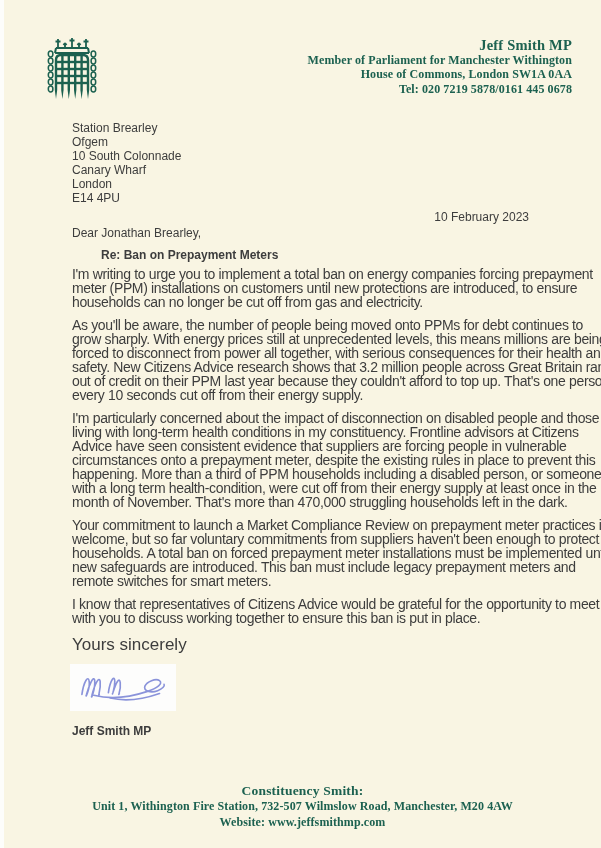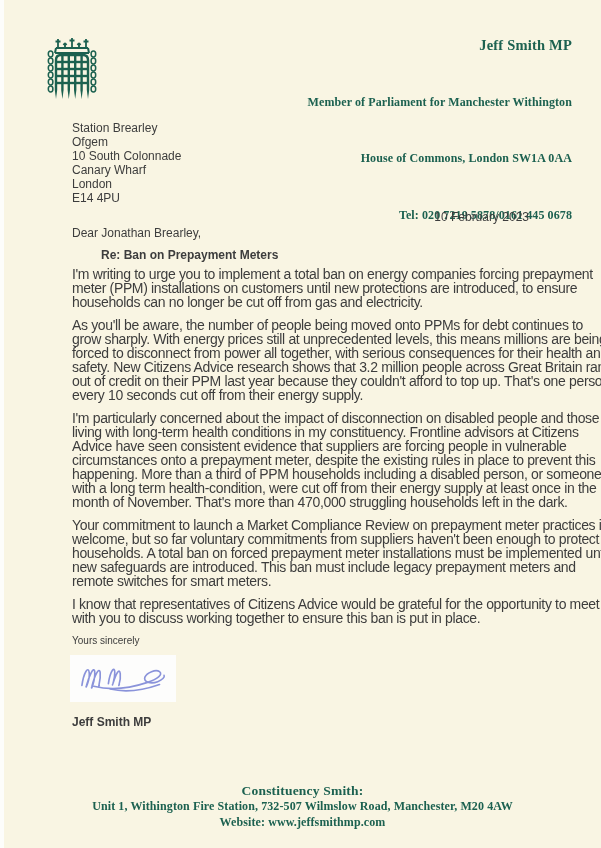--- a/index.html
+++ b/index.html
@@ -11,33 +11,33 @@
     position:absolute;left:4px;top:0;right:0;bottom:0;
     background:#f9f5e3;color:#3d3d3d;
   }
   
   .logo{position:absolute;left:42px;top:36px;width:52px;height:68px;}
   .letterhead{
     position:absolute;top:37px;right:29px;text-align:right;
     color:#1c6150;font-family:"Liberation Serif",serif;font-weight:bold;
   }
   .letterhead .name{font-size:14.5px;line-height:16px;letter-spacing:.2px;}
-  .letterhead .hline{font-size:12px;line-height:14.3px;letter-spacing:.1px;margin-top:42px;}
+  .letterhead .hline{font-size:12px;line-height:14.3px;letter-spacing:.1px;}
   
   .recipient{position:absolute;left:68px;top:121px;font-size:12px;line-height:14px;}
   .date{position:absolute;top:210px;right:72px;font-size:12px;}
   .salutation{position:absolute;left:68px;top:226px;font-size:12px;}
   .subject{position:absolute;left:68px;top:248px;font-size:12px;font-weight:bold;padding-left:29px;}
   
   .body{position:absolute;left:68px;top:267px;width:520px;}
   .para{
     margin:0 0 9px 0;font-size:14px;line-height:14px;
     letter-spacing:-0.35px;white-space:pre;
   }
-  .valediction{margin:10px 0 0 0;font-size:10px;}
+  .valediction{margin:10px 0 0 0;font-size:17px;}
   .signature-box{
     margin:9px 0 0 -2px;width:106px;height:47px;background:#fdfdfc;
     display:flex;align-items:center;justify-content:center;
   }
   .signatory{margin:13px 0 0 0;font-size:12px;font-weight:bold;}
   
   .footer{
     position:absolute;left:0;right:0;top:783px;text-align:center;
     color:#1c6150;font-family:"Liberation Serif",serif;font-weight:bold;
   }

